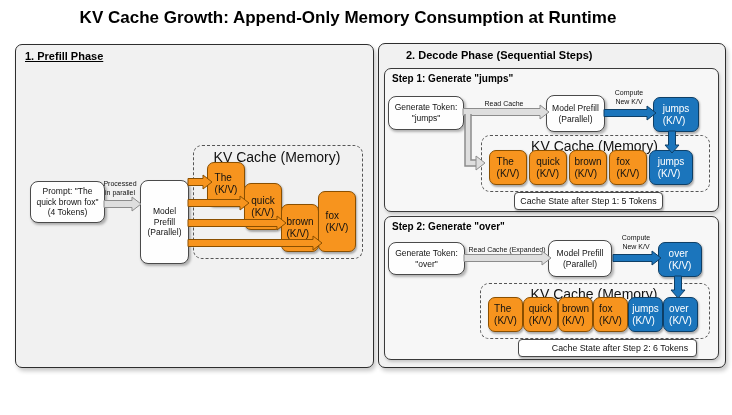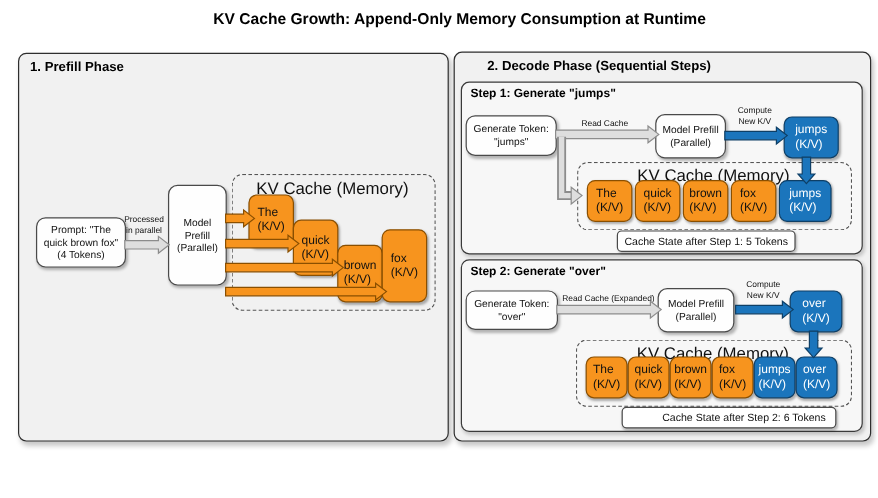--- a/index.html
+++ b/index.html
@@ -1,20 +1,20 @@
 <!DOCTYPE html>
 <html><head>
 <meta charset="utf-8">
 <style>
   html,body{margin:0;padding:0;background:#fff;}
   .canvas{position:relative;width:732px;height:415px;background:#fff;overflow:hidden;
           font-family:"Liberation Sans",sans-serif;color:#111;}
   .ml{white-space:pre-line;}
   .main-title{position:absolute;left:0;top:8px;width:696px;text-align:center;
-              font-size:13px;font-weight:bold;color:#000;padding-left:35px;}
+              font-size:17px;font-weight:bold;color:#000;}
   .panel{position:absolute;background:#f1f1f1;border:1.5px solid #2e2e2e;border-radius:7px;
          box-shadow:2px 3px 4px rgba(0,0,0,.22);}
   .step{position:absolute;background:#f7f7f7;border:1.2px solid #3a3a3a;border-radius:7px;
         box-shadow:1px 2px 3px rgba(0,0,0,.18);}
   .ptitle{position:absolute;font-weight:bold;font-size:11px;color:#000;}
   .ptitle.center{text-align:left;margin-left:28px;}
   .stitle{position:absolute;font-weight:bold;font-size:10px;color:#000;}
   .box-white{position:absolute;background:#fefefe;border:1.2px solid #4a4a4a;border-radius:8px;
              display:flex;align-items:center;justify-content:center;text-align:center;
              font-size:8.5px;line-height:1.25;box-shadow:1.5px 2px 2.5px rgba(0,0,0,.28);}
@@ -36,30 +36,30 @@
   svg.arrows{position:absolute;left:0;top:0;pointer-events:none;}
 </style>
 </head>
 <body>
 
 <div class="canvas">
 
   <div class="main-title">KV Cache Growth: Append-Only Memory Consumption at Runtime</div>
 
   <div class="panel" style="left:15px;top:44px;width:357px;height:322px;"></div>
-  <div class="ptitle" style="left:25px;top:50px;">1. Prefill Phase</div>
+  <div class="ptitle" style="left:25px;top:50px;text-decoration:underline;">1. Prefill Phase</div>
 
   <div class="box-white ml" style="left:30px;top:181px;width:73px;height:40px;">Prompt: "The
 quick brown fox"
 (4 Tokens)</div>
 
   <div class="lbl ml" style="left:96px;top:179px;width:48px;">Processed
 in parallel</div>
 
-  <div class="box-white ml" style="left:140px;top:154px;width:47px;height:82px;">Model
+  <div class="box-white ml" style="left:140px;top:180px;width:47px;height:82px;">Model
 Prefill
 (Parallel)</div>
 
   <div class="dashed" style="left:193px;top:145px;width:168px;height:112px;"></div>
   <div class="ctitle" style="left:193px;top:149px;width:168px;">KV Cache (Memory)</div>
 
   <div class="tok cached" style="left:207px;top:162px;width:36px;height:42px;">The
 (K/V)</div>
   <div class="tok cached" style="left:244px;top:183px;width:36px;height:45px;">quick
 (K/V)</div>

